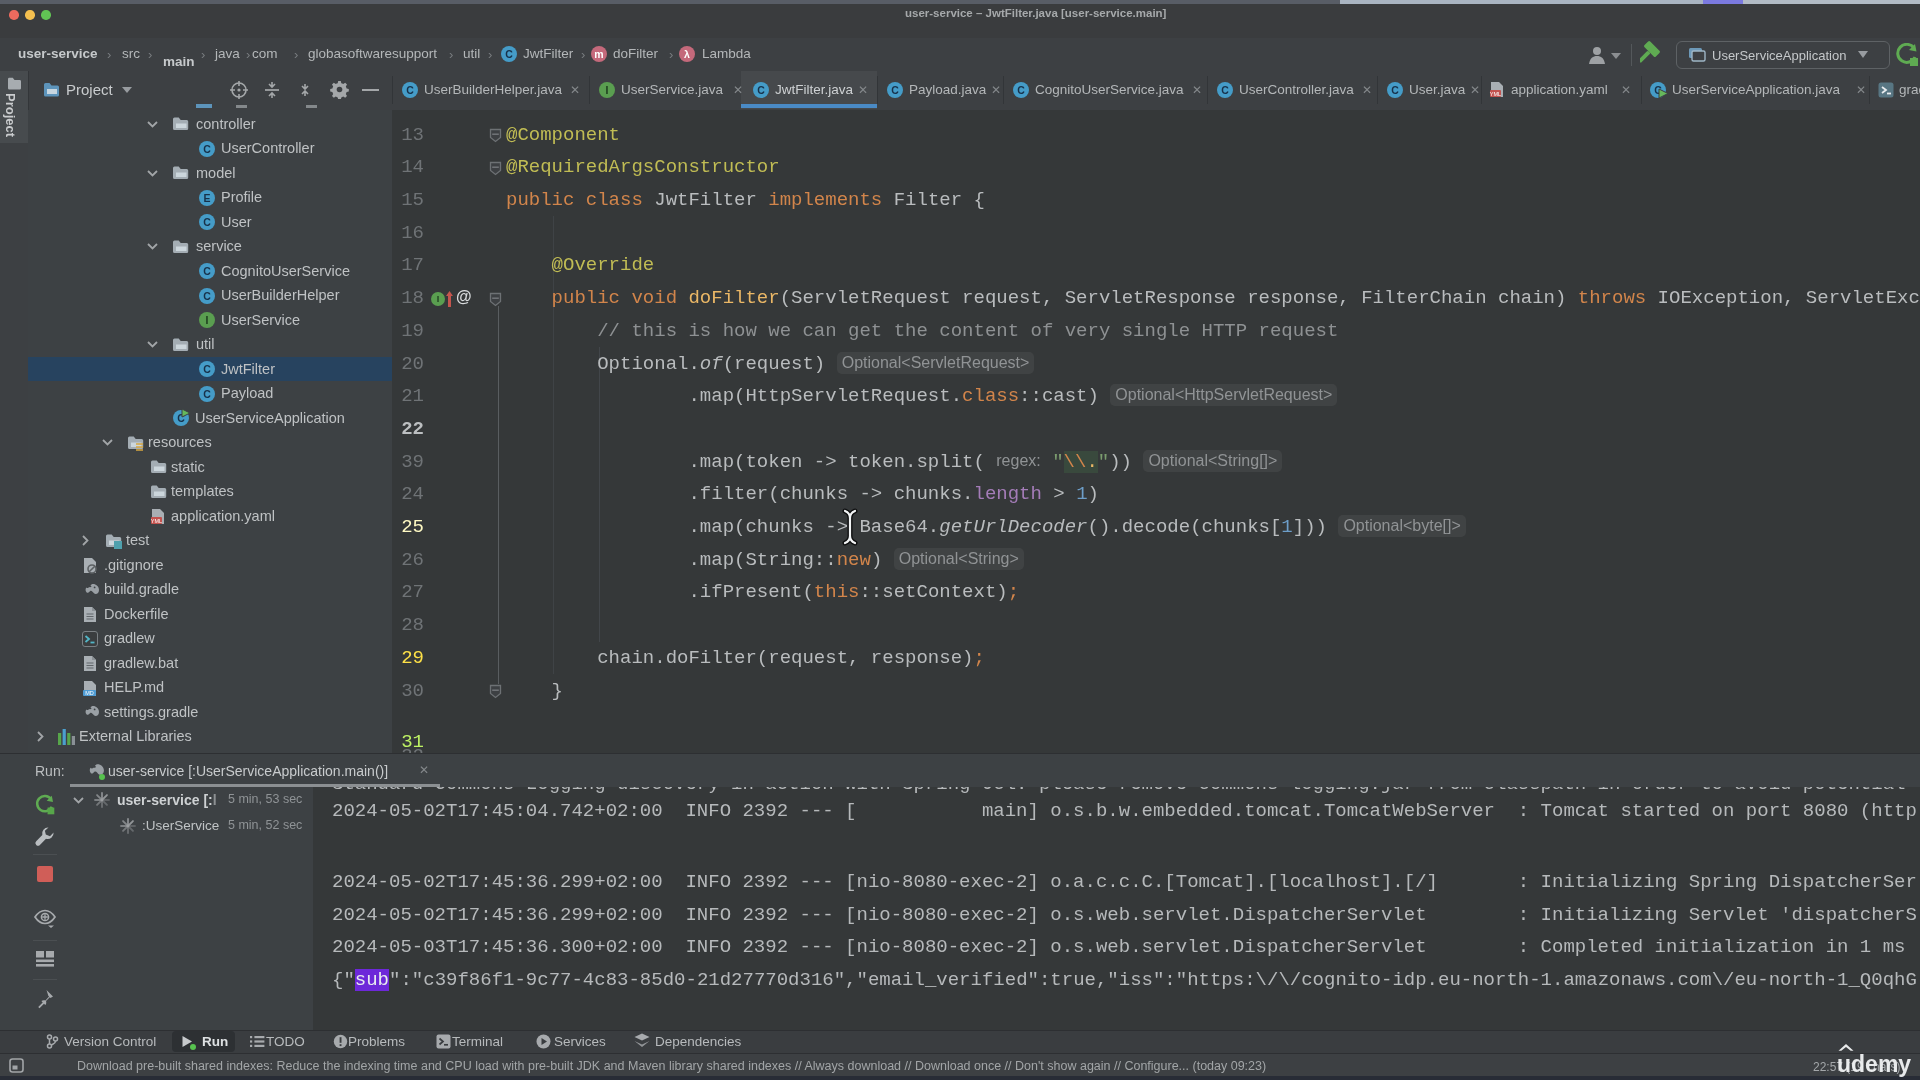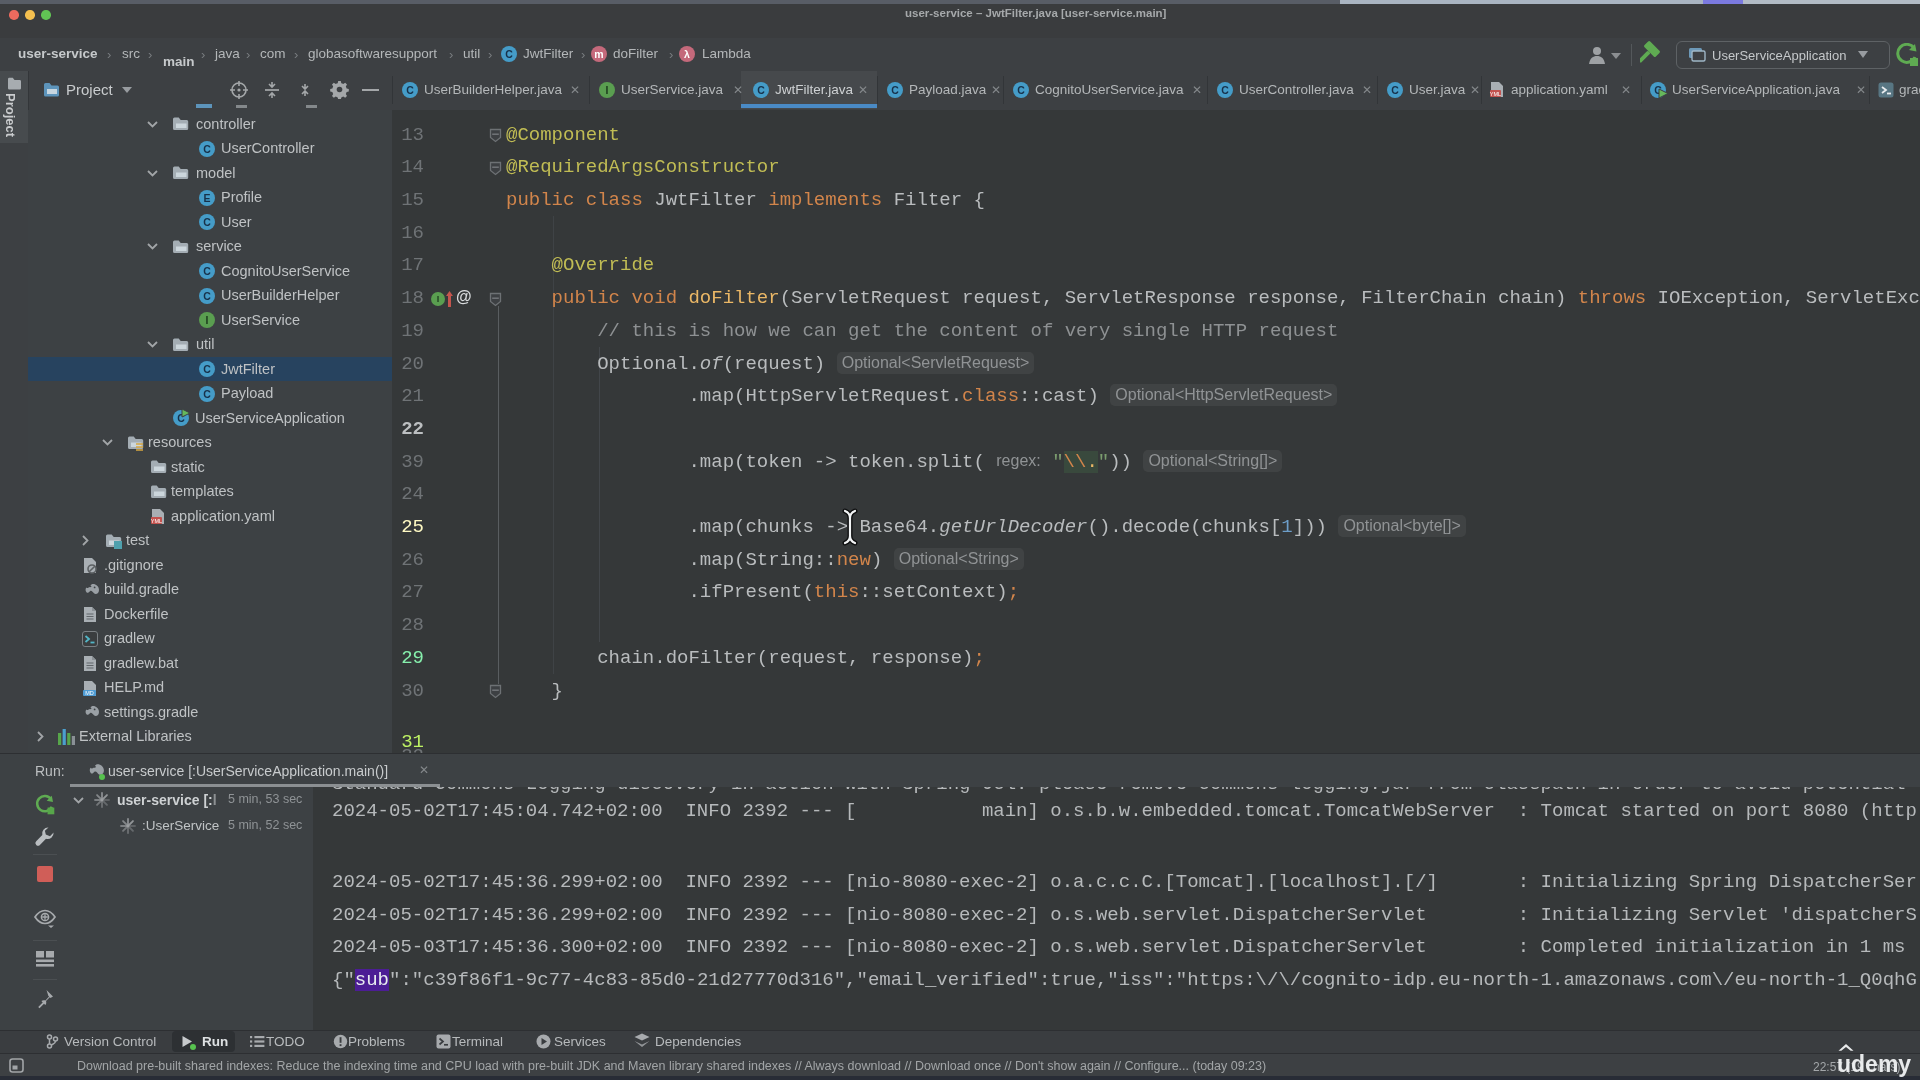--- a/index.html
+++ b/index.html
@@ -30,21 +30,21 @@
 
 <div class="a" style="left:0;top:38px;width:1920px;height:33px;background:#3d4043;border-bottom:1px solid #333639"></div>
 <div class="a crumb" style="left:18px;top:46px;font-weight:bold;color:#c6c9cb">user-service</div>
 <div class="a sep" style="left:107px;top:47px">›</div>
 <div class="a crumb" style="left:122px;top:46px">src</div>
 <div class="a sep" style="left:148px;top:47px">›</div>
 <div class="a crumb" style="left:163px;top:54px;font-weight:bold;color:#c6c9cb">main</div>
 <div class="a sep" style="left:201px;top:47px">›</div>
 <div class="a crumb" style="left:215px;top:46px">java</div>
 <div class="a sep" style="left:246px;top:47px">›</div>
-<div class="a crumb" style="left:260px;top:46px">com</div>
+<div class="a crumb" style="left:252px;top:46px">com</div>
 <div class="a sep" style="left:294px;top:47px">›</div>
 <div class="a crumb" style="left:308px;top:46px">globasoftwaresupport</div>
 <div class="a sep" style="left:449px;top:47px">›</div>
 <div class="a crumb" style="left:463px;top:46px">util</div>
 <div class="a sep" style="left:488px;top:47px">›</div>
 <div class="a cicon" style="left:501px;top:46px;background:#459cc8">C</div>
 <div class="a crumb" style="left:523px;top:46px">JwtFilter</div>
 <div class="a sep" style="left:581px;top:47px">›</div>
 <div class="a cicon" style="left:591px;top:46px;background:#c4697b;color:#fff">m</div>
 <div class="a crumb" style="left:613px;top:46px">doFilter</div>
@@ -350,29 +350,30 @@
 <div class="gn" style="top:204.85px;color:#6f7376">19</div>
 <div class="cl" style="top:204.85px">        <span class="cm">// this is how we can get the content of very single HTTP request</span></div>
 <div class="gn" style="top:237.55px;color:#6f7376">20</div>
 <div class="cl" style="top:237.55px">        Optional.<span class="it">of</span>(request) <span class="hint">Optional&lt;ServletRequest&gt;</span></div>
 <div class="gn" style="top:270.25px;color:#6f7376">21</div>
 <div class="cl" style="top:270.25px">                .map(HttpServletRequest.<span class="kw">class</span>::cast) <span class="hint">Optional&lt;HttpServletRequest&gt;</span></div>
 <div class="gn" style="top:302.95px;color:#bcbfc1;font-weight:bold">22</div>
 <div class="gn" style="top:335.65px;color:#6f7376">39</div>
 <div class="cl" style="top:335.65px">                .map(token -&gt; token.split( <span class="hint" style="background:none;padding:0">regex:</span> <span class="st">"</span><span style="background:#39493d"><span class="kw">\\</span><span class="md">.</span></span><span class="st">"</span>)) <span class="hint">Optional&lt;String[]&gt;</span></div>
 <div class="gn" style="top:368.35px;color:#6f7376">24</div>
+<div class="cl" style="top:368.35px">                .filter(chunks -&gt; chunks.<span class="fd">length</span> &gt; <span class="nm">1</span>)</div>
 <div class="gn" style="top:401.05px;color:#fef9c3">25</div>
 <div class="cl" style="top:401.05px">                .map(chunks -&gt; Base64.<span class="it">getUrlDecoder</span>().decode(chunks[<span class="nm">1</span>])) <span class="hint">Optional&lt;byte[]&gt;</span></div>
 <div class="gn" style="top:433.75px;color:#6f7376">26</div>
 <div class="cl" style="top:433.75px">                .map(String::<span class="kw">new</span>) <span class="hint">Optional&lt;String&gt;</span></div>
 <div class="gn" style="top:466.45px;color:#6f7376">27</div>
 <div class="cl" style="top:466.45px">                .ifPresent(<span class="kw">this</span>::setContext)<span class="kw">;</span></div>
 <div class="gn" style="top:499.15px;color:#6f7376">28</div>
 <div class="cl" style="top:499.15px"></div>
-<div class="gn" style="top:531.85px;color:#86efac">29</div>
+<div class="gn" style="top:531.85px;color:#fde047">29</div>
 <div class="cl" style="top:531.85px">        chain.doFilter(request, response)<span class="kw">;</span></div>
 <div class="gn" style="top:564.55px;color:#6f7376">30</div>
 <div class="cl" style="top:564.55px">    }</div>
 <div class="gn" style="top:616px;color:#bef264">31</div>
 <div class="cl" style="top:597.25px"></div>
 <div class="gn" style="top:629.95px;color:#6f7376">32</div>
 <div class="cl" style="top:629.95px"></div>
 <svg class="a" style="left:97px;top:18.00px" width="13" height="15" viewBox="0 0 13 15">
       <path d="M1.5 1.5 h10 v8 l-5 4 l-5 -4 z" fill="#3d4043" stroke="#6d7174" stroke-width="1.3"></path>
       <path d="M3.2 6.2 h6.6" stroke="#75797c" stroke-width="1.4"></path>
@@ -474,21 +475,21 @@
     </g>
   </svg>
 <div class="a ui" style="left:142px;top:818px;color:#c0c3c5;font-size:13.5px">:UserService</div>
 <div class="a ui" style="left:228px;top:818px;color:#8f9396;font-size:12.5px">5 min, 52 sec</div>
 <div class="a" style="left:313px;top:787px;width:1607px;height:243px;overflow:hidden;background:#353839">
 <div class="conline" style="left:19px;top:-19.05px">Standard Commons Logging discovery in action with Spring Jcl: please remove commons-logging.jar from classpath in order to avoid potential</div>
 <div class="conline" style="left:19px;top:8px">2024-05-02T17:45:04.742+02:00  INFO 2392 --- [           main] o.s.b.w.embedded.tomcat.TomcatWebServer  : Tomcat started on port 8080 (http</div>
 <div class="conline" style="left:19px;top:79.05px">2024-05-02T17:45:36.299+02:00  INFO 2392 --- [nio-8080-exec-2] o.a.c.c.C.[Tomcat].[localhost].[/]       : Initializing Spring DispatcherSer</div>
 <div class="conline" style="left:19px;top:111.75px">2024-05-02T17:45:36.299+02:00  INFO 2392 --- [nio-8080-exec-2] o.s.web.servlet.DispatcherServlet        : Initializing Servlet 'dispatcherS</div>
 <div class="conline" style="left:19px;top:144.45px">2024-05-03T17:45:36.300+02:00  INFO 2392 --- [nio-8080-exec-2] o.s.web.servlet.DispatcherServlet        : Completed initialization in 1 ms</div>
-<div class="conline" style="left:19px;top:177.15px">{"<span style="background:#4c1d95;color:#e8ecef">sub</span>":"c39f86f1-9c77-4c83-85d0-21d27770d316","email_verified":true,"iss":"https:\/\/cognito-idp.eu-north-1.amazonaws.com\/eu-north-1_Q0qhG</div>
+<div class="conline" style="left:19px;top:177.15px">{"<span style="background:#6d28d9;color:#e8ecef">sub</span>":"c39f86f1-9c77-4c83-85d0-21d27770d316","email_verified":true,"iss":"https:\/\/cognito-idp.eu-north-1.amazonaws.com\/eu-north-1_Q0qhG</div>
 </div>
 
 <div class="a" style="left:0;top:1030px;width:1920px;height:23px;background:#3a3d40;border-top:1px solid #2d2f32"></div>
 <svg class="a" style="left:46px;top:1034px" width="13" height="15" viewBox="0 0 13 15">
     <g stroke="#a7aaad" stroke-width="1.5" fill="none">
       <circle cx="3.5" cy="3" r="2"></circle>
       <circle cx="3.5" cy="12" r="2"></circle>
       <circle cx="9.5" cy="5" r="2"></circle>
       <path d="M3.5 5 v5 M9.5 7 c0 3 -3 3 -4 4"></path>
     </g>

